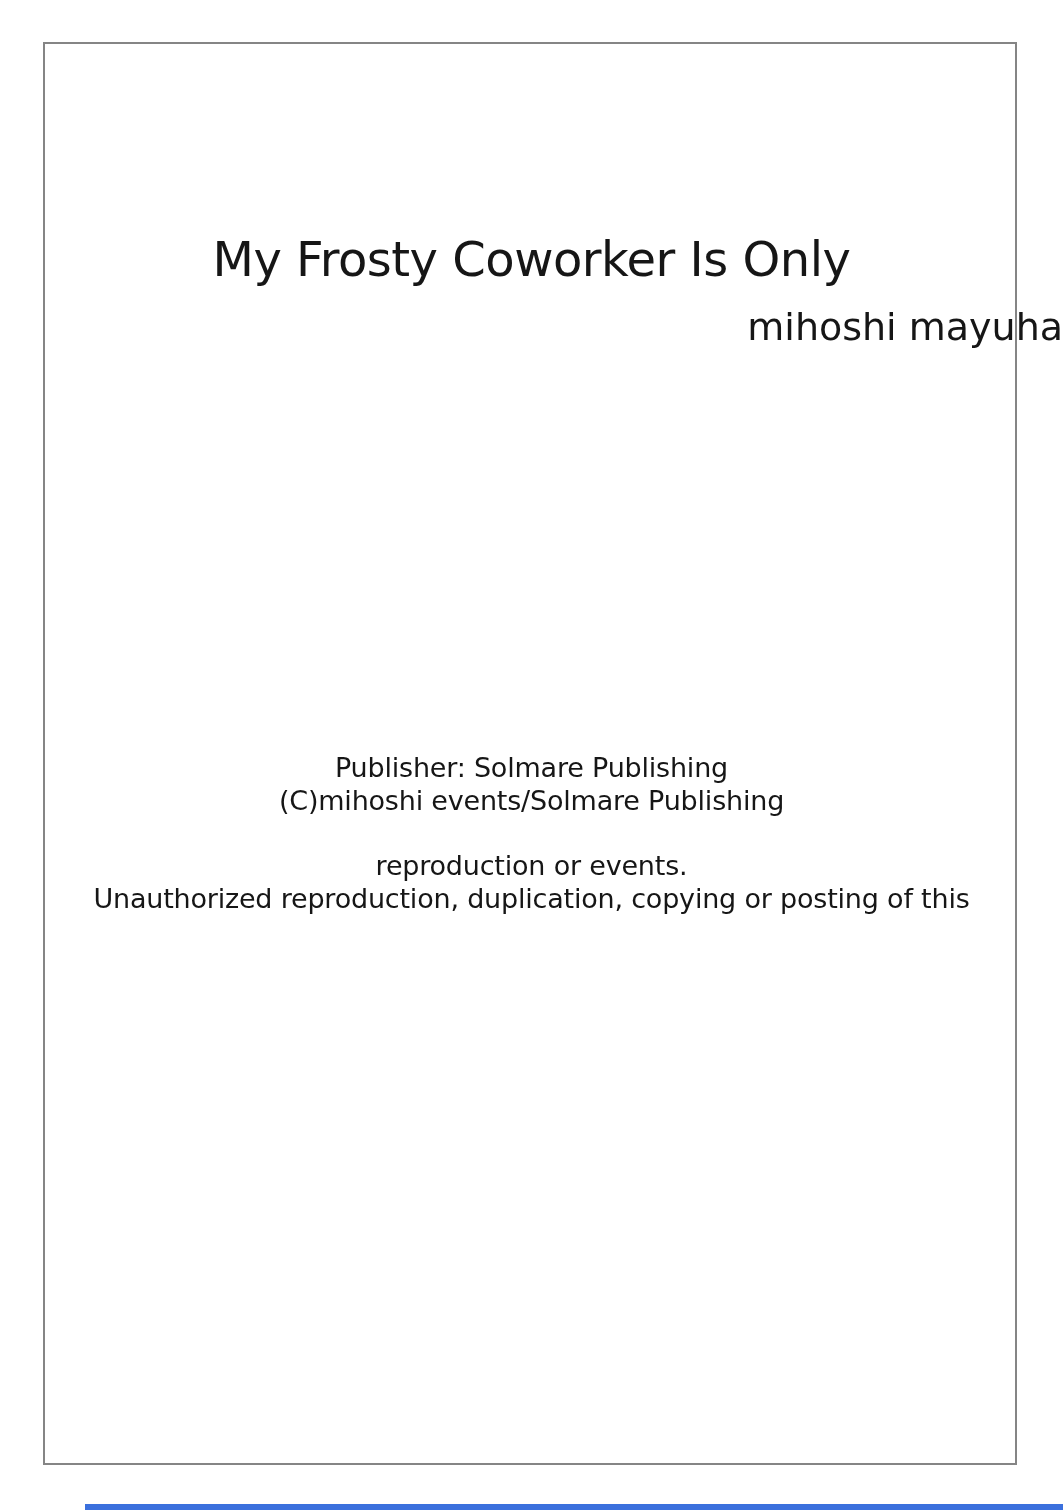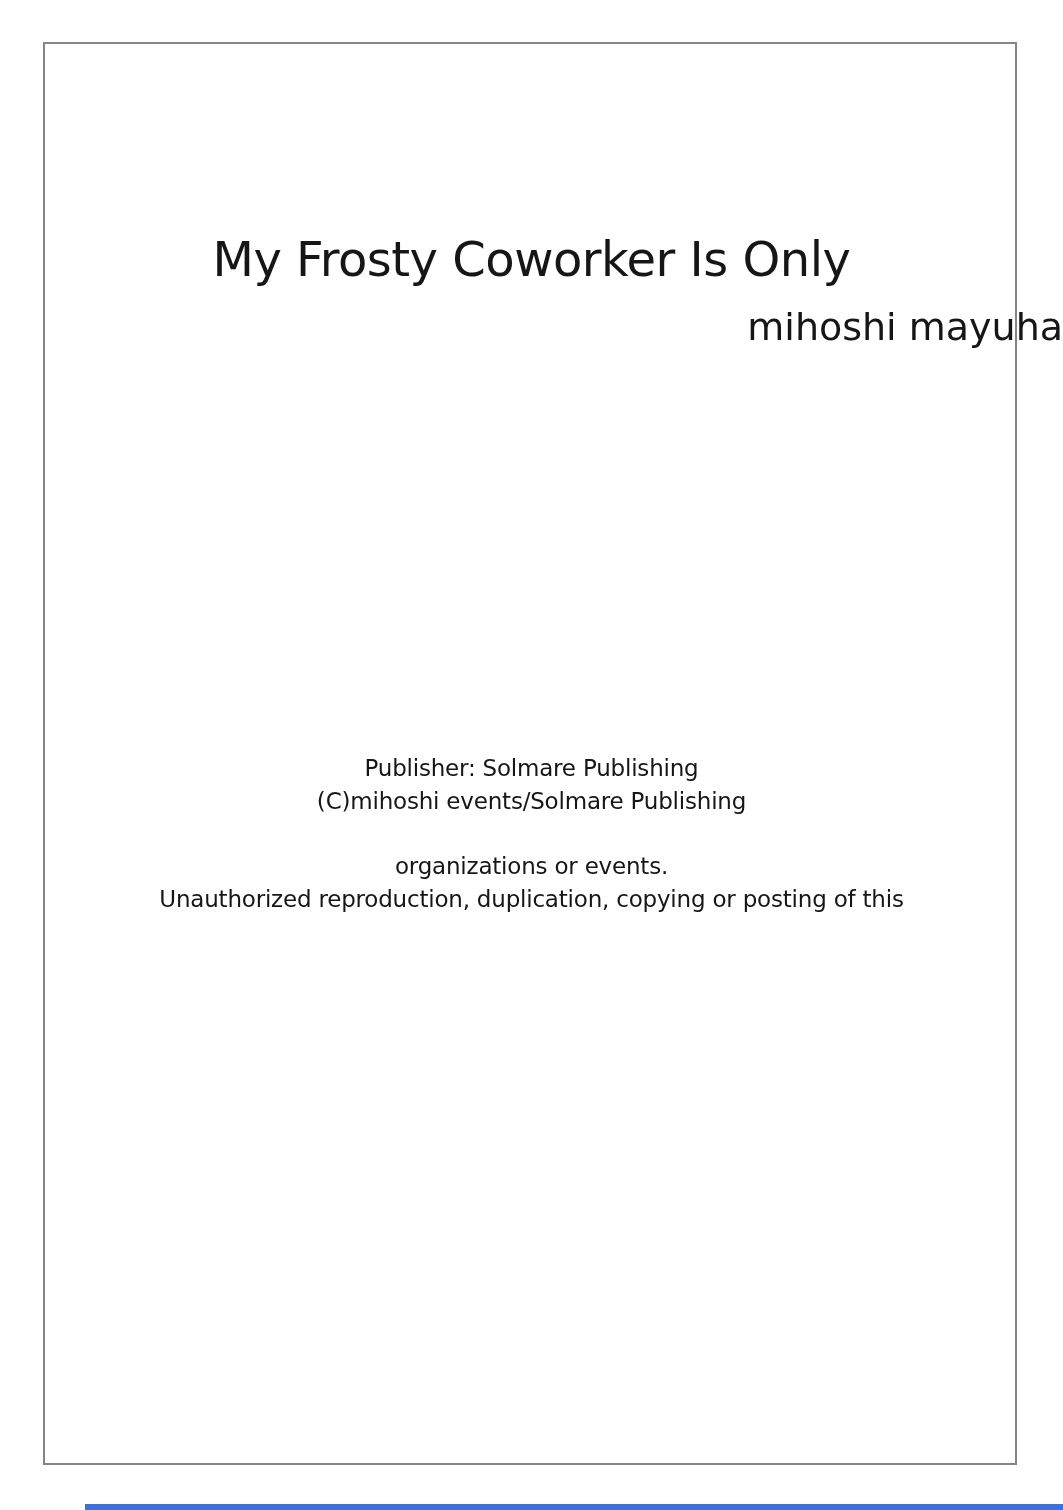--- a/index.html
+++ b/index.html
@@ -48,21 +48,21 @@
     white-space: nowrap;
     text-align: right;
   }
   .colophon-block {
     position: absolute;
     top: 752px;
     left: 0;
     width: 100%;
     text-align: center;
     color: #161616;
-    font-size: 23px;
+    font-size: 27px;
     line-height: 32.5px;
     letter-spacing: -0.2px;
   }
   .colophon-line {
     white-space: nowrap;
   }
   .colophon-spacer {
     height: 33px;
   }
   .progress-bar {
@@ -83,19 +83,19 @@
 
   <div class="title-block" style="color: rgb(22, 22, 22);">
     <div class="title-line">My Frosty Coworker Is Only</div>
     <div class="author-line">mihoshi mayuha</div>
   </div>
 
   <div class="colophon-block" style="color: rgb(22, 22, 22);">
     <div class="colophon-line">Publisher: Solmare Publishing</div>
     <div class="colophon-line">(C)mihoshi events/Solmare Publishing</div>
     <div class="colophon-spacer"></div>
-    <div class="colophon-line">organizations or events.</div>
+    <div class="colophon-line">reproduction or events.</div>
     <div class="colophon-line">Unauthorized reproduction, duplication, copying or posting of this</div>
   </div>
 
   <div class="progress-bar" style="background-color: rgb(59, 112, 221);"></div>
 
 </div>
 
 </body></html>

